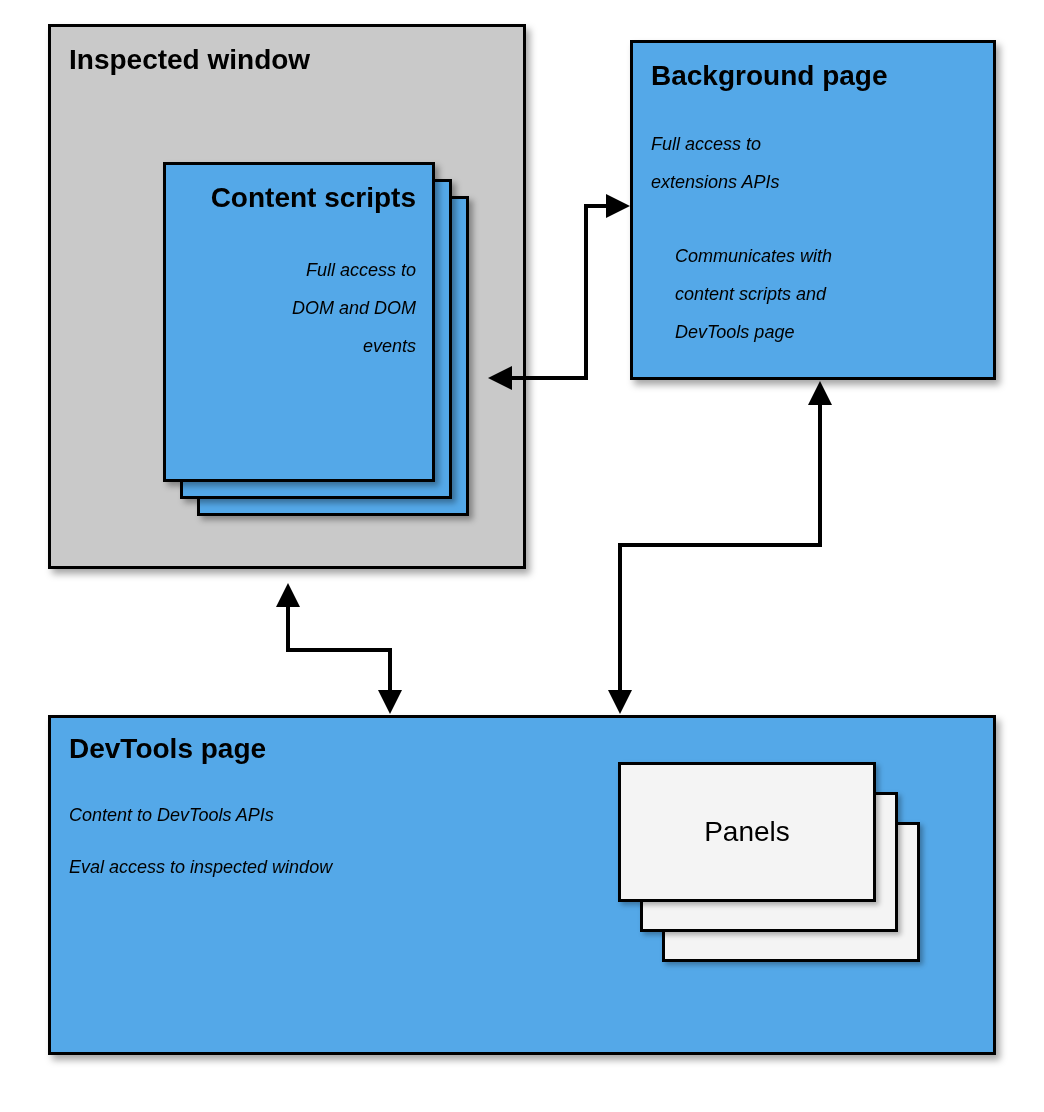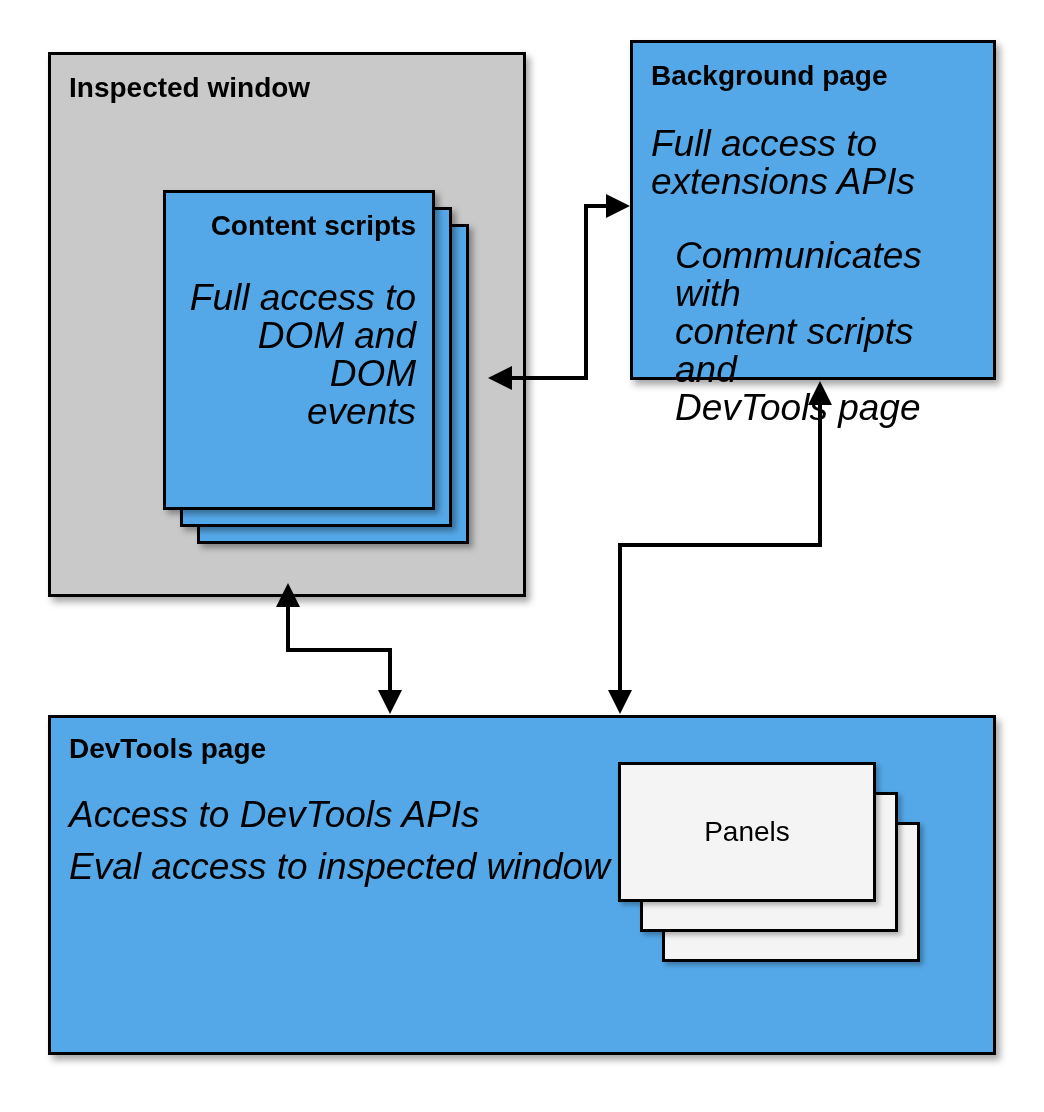--- a/index.html
+++ b/index.html
@@ -21,28 +21,28 @@
   }
   .box.gray { background: #c9c9c9; }
   .box.blue { background: #54a8e8; }
 
   .box-title {
     font-size: 28px;
     font-weight: bold;
     line-height: 34px;
   }
   .body-text {
-    font-size: 37px;
+    font-size: 18px;
     font-style: italic;
     line-height: 38px;
     white-space: pre-line;
   }
 
   
-  #inspected { left: 48px; top: 52px; width: 478px; height: 545px; padding: 16px 18px; }
+  #inspected { left: 48px; top: 24px; width: 478px; height: 545px; padding: 16px 18px; }
 
   
   .cs-stack { position: absolute; left: 112px; top: 135px; width: 306px; height: 354px; text-align: right; }
   .page {
     position: absolute;
     width: 272px; height: 320px;
     border: 3px solid #000;
     background: #54a8e8;
     box-shadow: 4px 4px 6px rgba(0,0,0,0.35);
   }
@@ -109,21 +109,21 @@
     <div class="box-title">Background page</div>
     <div class="body-text bp-body1">Full access to
 extensions APIs</div>
     <div class="body-text bp-body2">Communicates with
 content scripts and
 DevTools page</div>
   </div>
 
   <div class="box blue" id="devtools">
     <div class="box-title">DevTools page</div>
-    <div class="body-text dt-body1">Access to DevTools APIs</div>
+    <div class="body-text dt-body1">Content to DevTools APIs</div>
     <div class="body-text dt-body2">Eval access to inspected window</div>
     <div class="panel-stack">
       <div class="panel-page p3"></div>
       <div class="panel-page p2"></div>
       <div class="panel-page p1">
         <span class="panel-title">Panels</span>
       </div>
     </div>
   </div>
 

